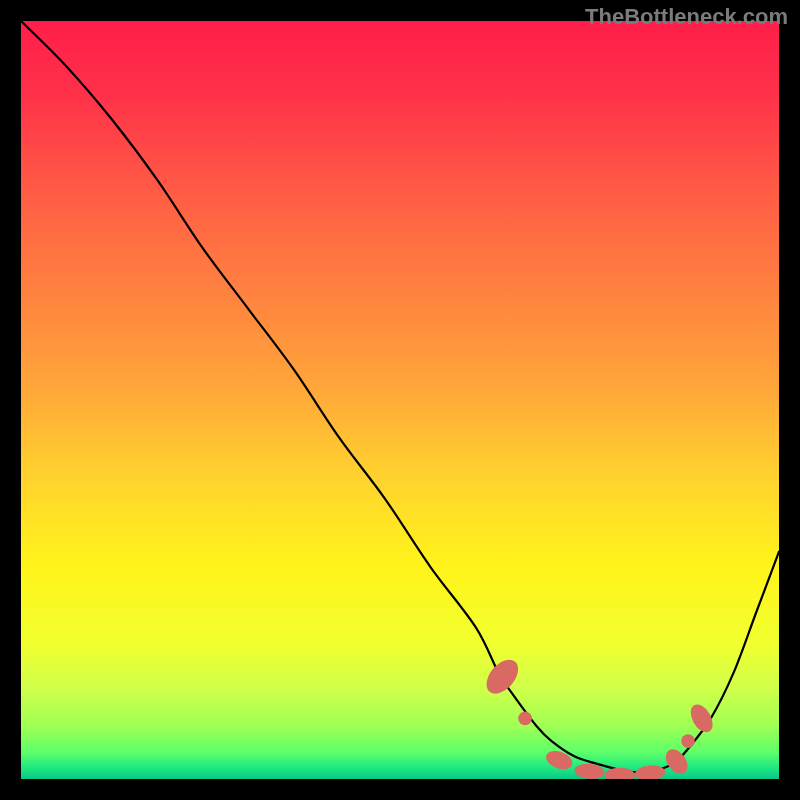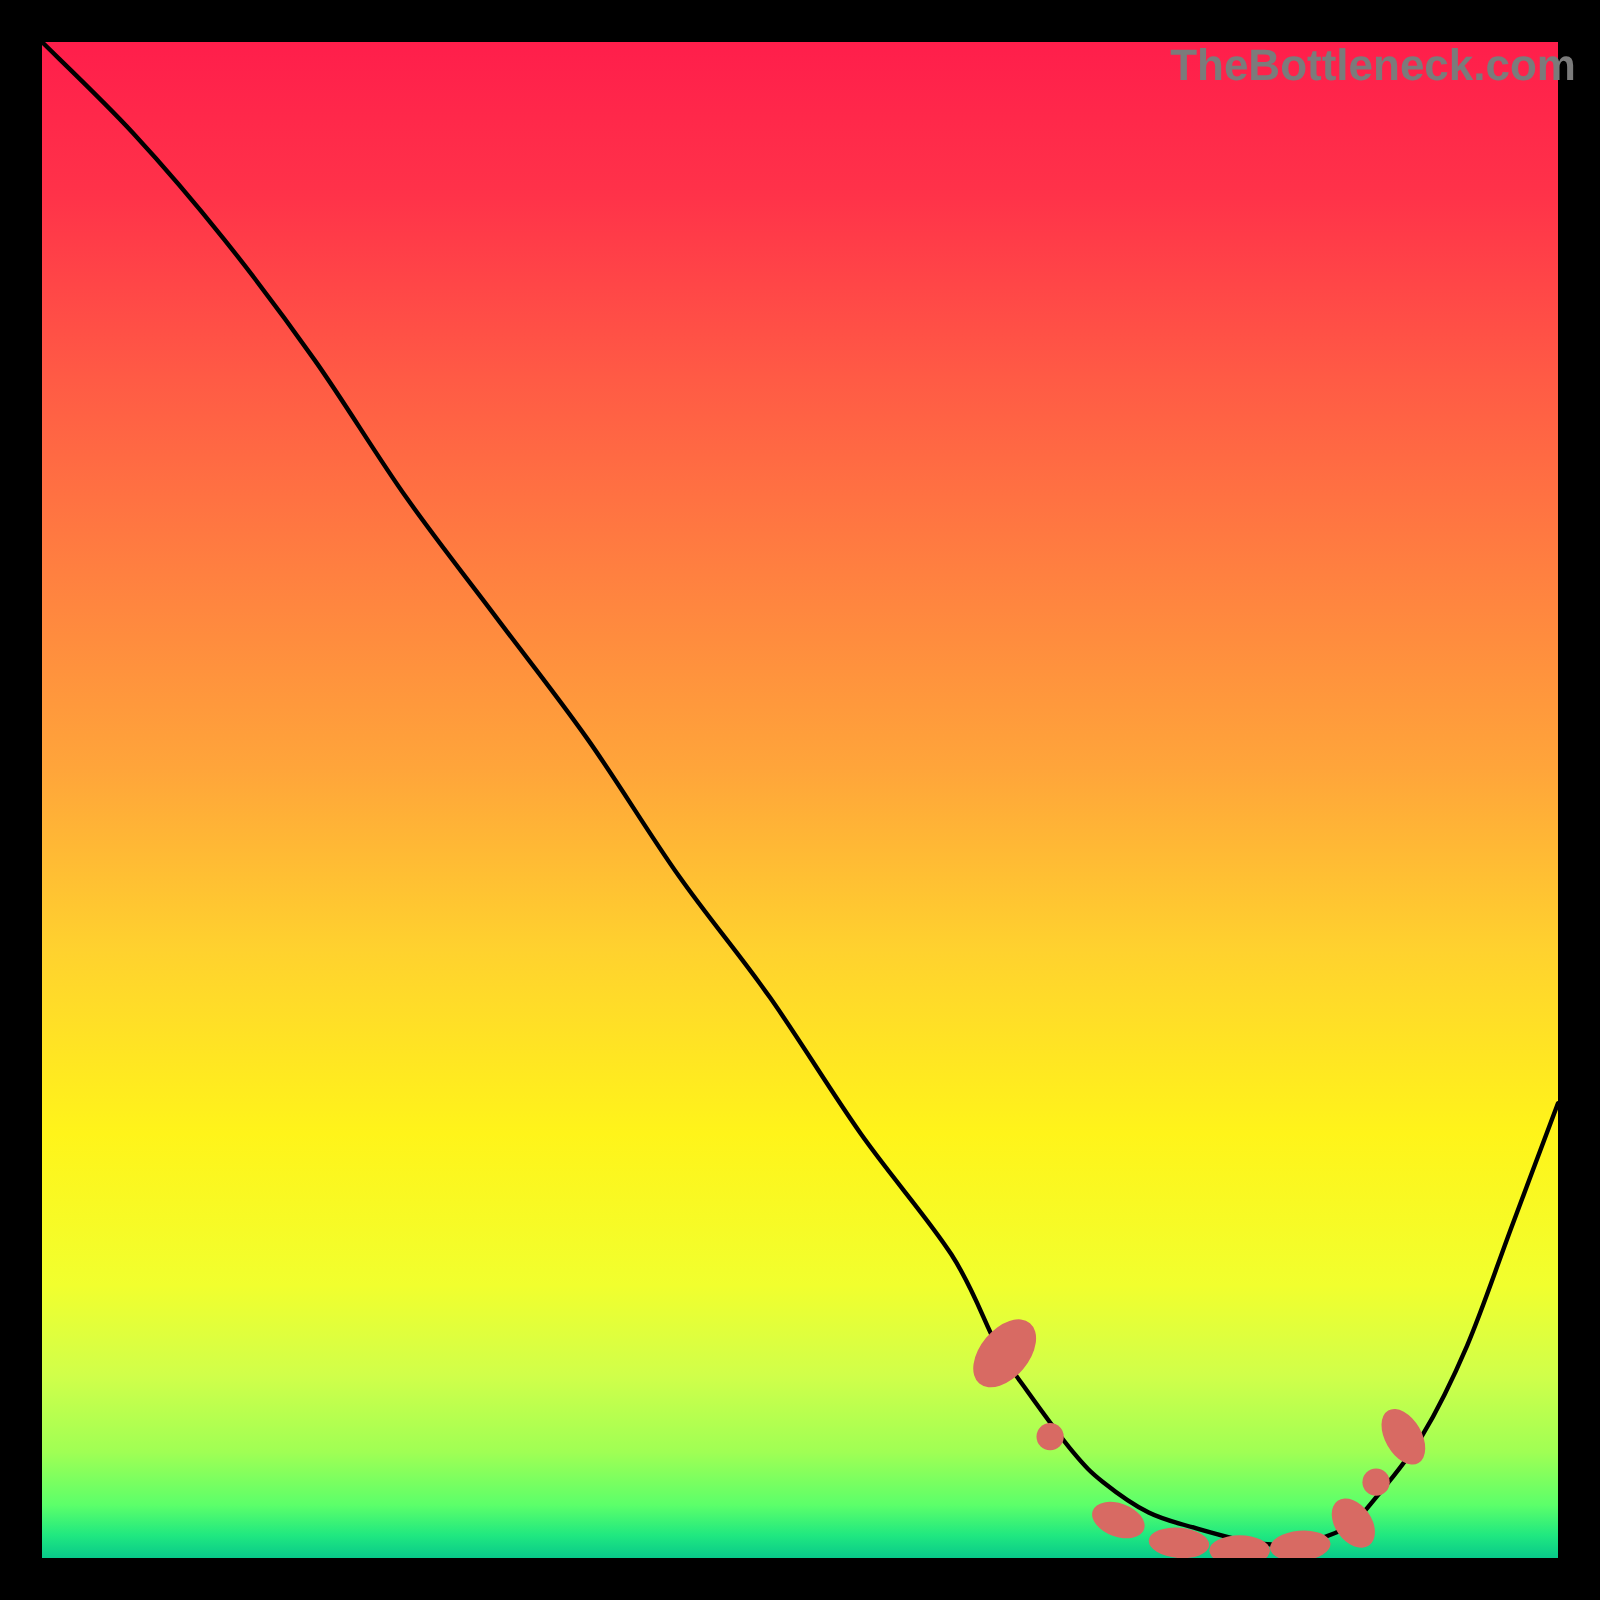--- a/index.html
+++ b/index.html
@@ -12,21 +12,21 @@
     overflow: hidden;
   }
   .frame {
     position: relative;
     width: 800px;
     height: 800px;
     background: #000;
   }
   .attribution {
     position: absolute;
-    top: 20px;
+    top: 4px;
     right: 12px;
     font-size: 22px;
     font-weight: 600;
     color: #7b7b7b;
     z-index: 10;
   }
   .plot {
     position: absolute;
     left: 21px;
     top: 21px;

